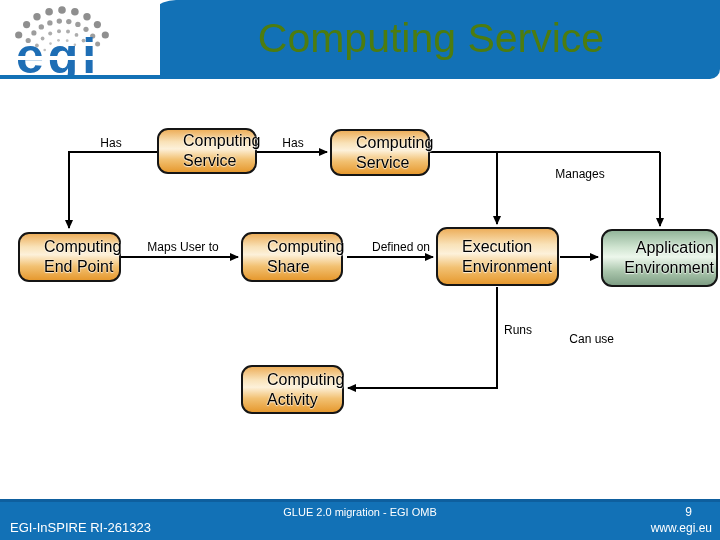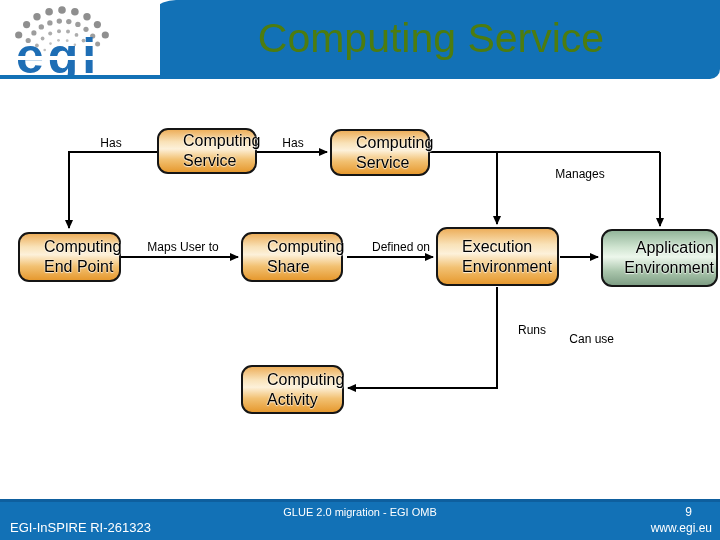--- a/index.html
+++ b/index.html
@@ -41,21 +41,21 @@
   .n-execution-environment{left:436px;top:227px;width:123px;height:59px;}
   .n-application-environment{left:601px;top:229px;width:117px;height:58px;padding-left:5px;align-items:flex-end;}
   .n-computing-activity{left:241px;top:365px;width:103px;height:49px;}
   .edge-label{position:absolute;font-size:12px;color:#000000;white-space:nowrap;}
   .l-has-left{left:88px;top:136px;width:46px;text-align:center;}
   .l-has-right{left:270px;top:136px;width:46px;text-align:center;}
   .l-manages{left:544px;top:167px;width:72px;text-align:center;}
   .l-maps-user-to{left:137px;top:240px;width:92px;text-align:center;}
   .l-defined-on{left:368px;top:240px;width:66px;text-align:center;}
   .l-can-use{left:552px;top:300px;width:62px;text-align:right;margin-top:32px;}
-  .l-runs{left:504px;top:323px;width:42px;text-align:right;}
+  .l-runs{left:504px;top:323px;width:42px;}
   
   .footer{
     position:absolute;left:0;top:499px;width:720px;height:41px;
     box-sizing:border-box;background:#1271b6;border-top:3px solid #0e5f9e;
     color:#fff;
   }
   .footer-left{position:absolute;left:10px;bottom:5px;font-size:13px;}
   .footer-center{position:absolute;left:0;right:0;top:4px;text-align:center;font-size:11px;}
   .footer-page{position:absolute;right:28px;top:3px;font-size:12px;}
   .footer-site{position:absolute;right:8px;bottom:5px;font-size:12px;}

